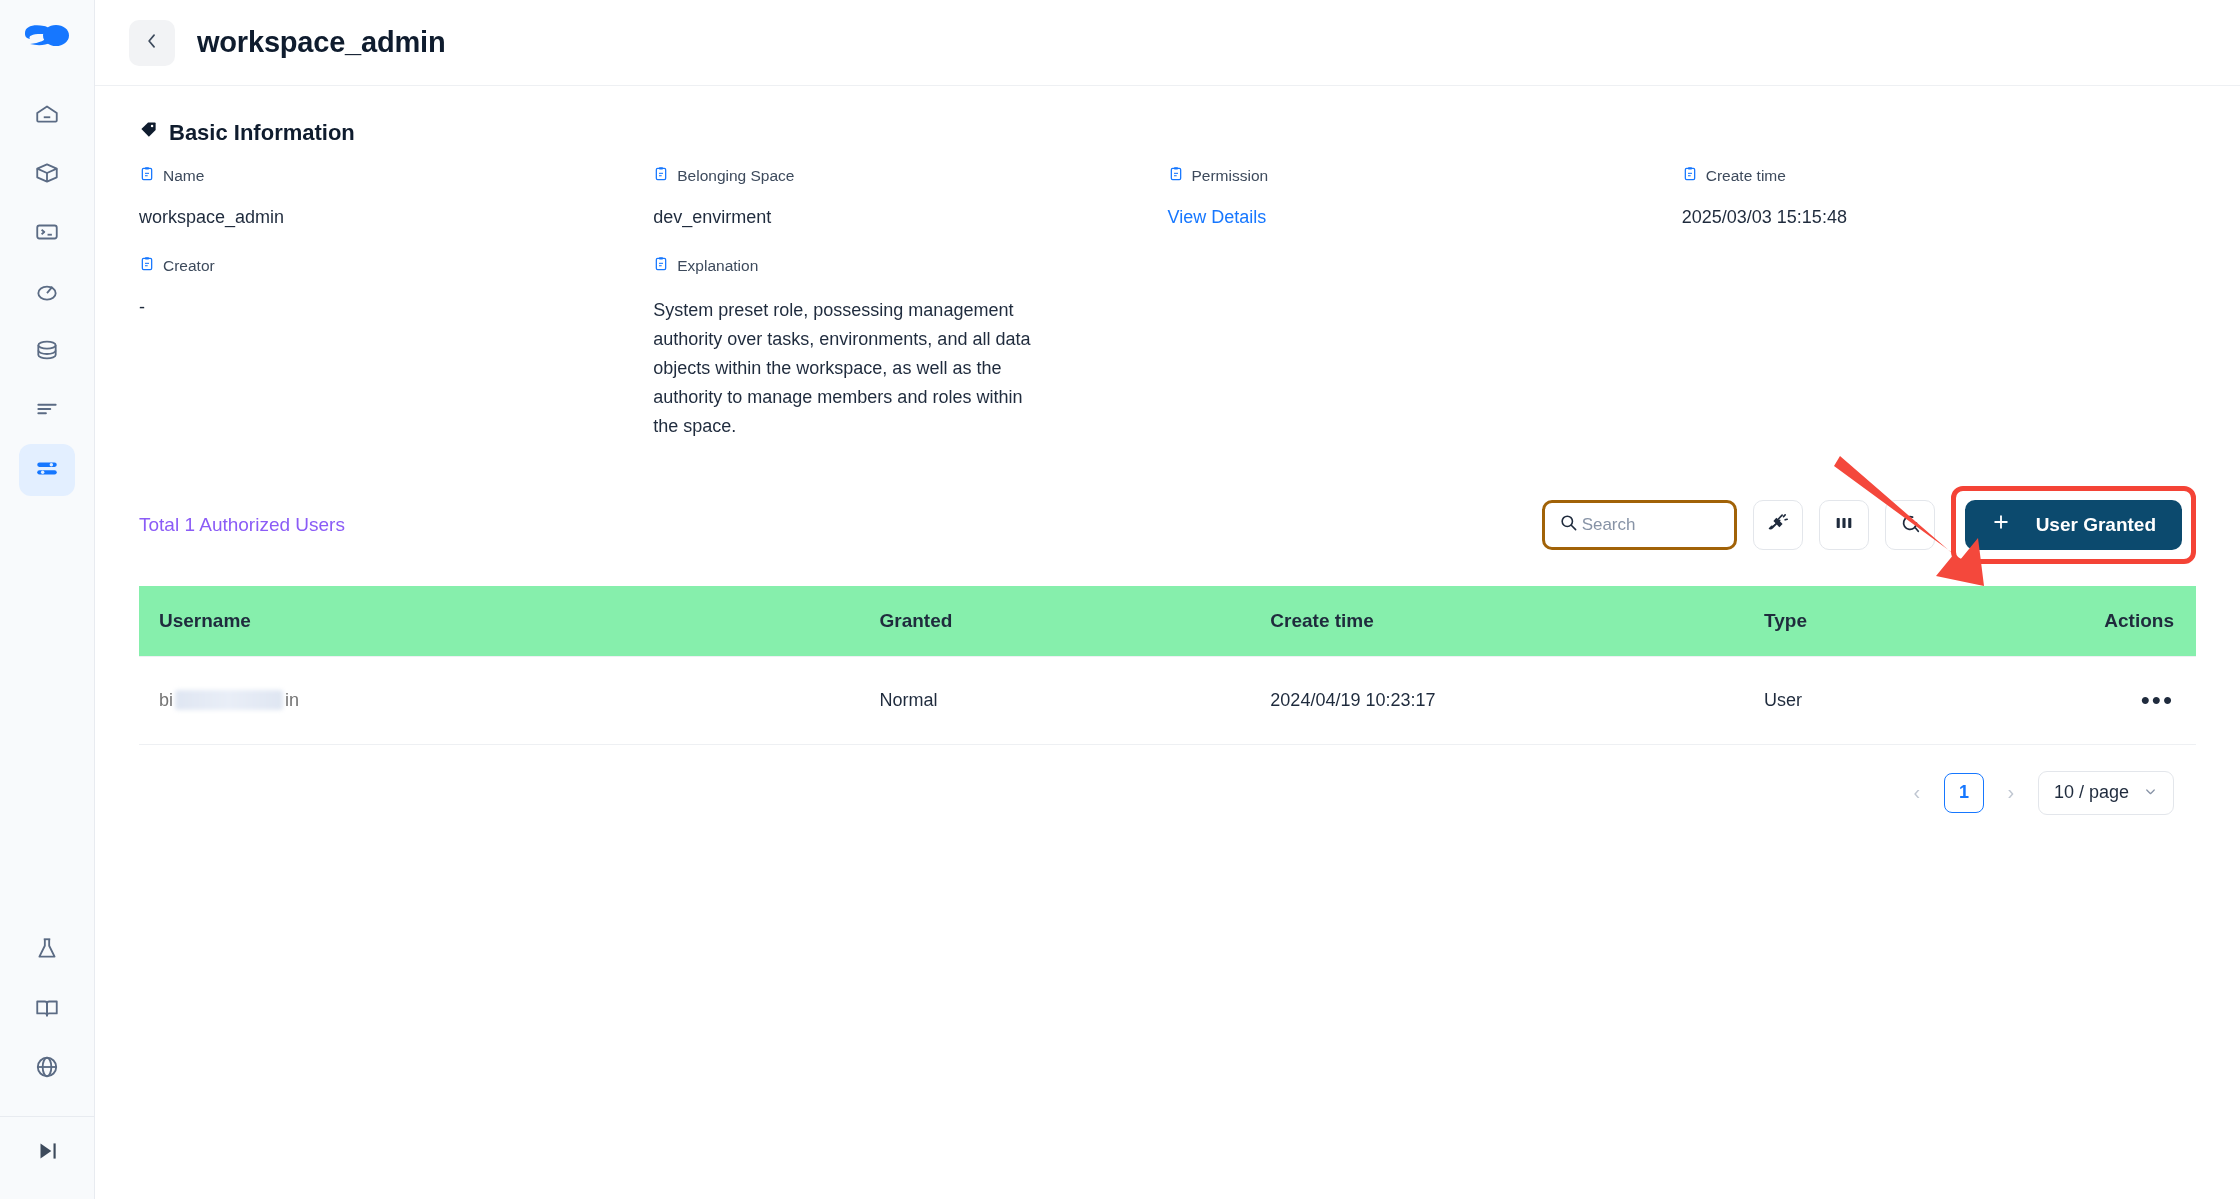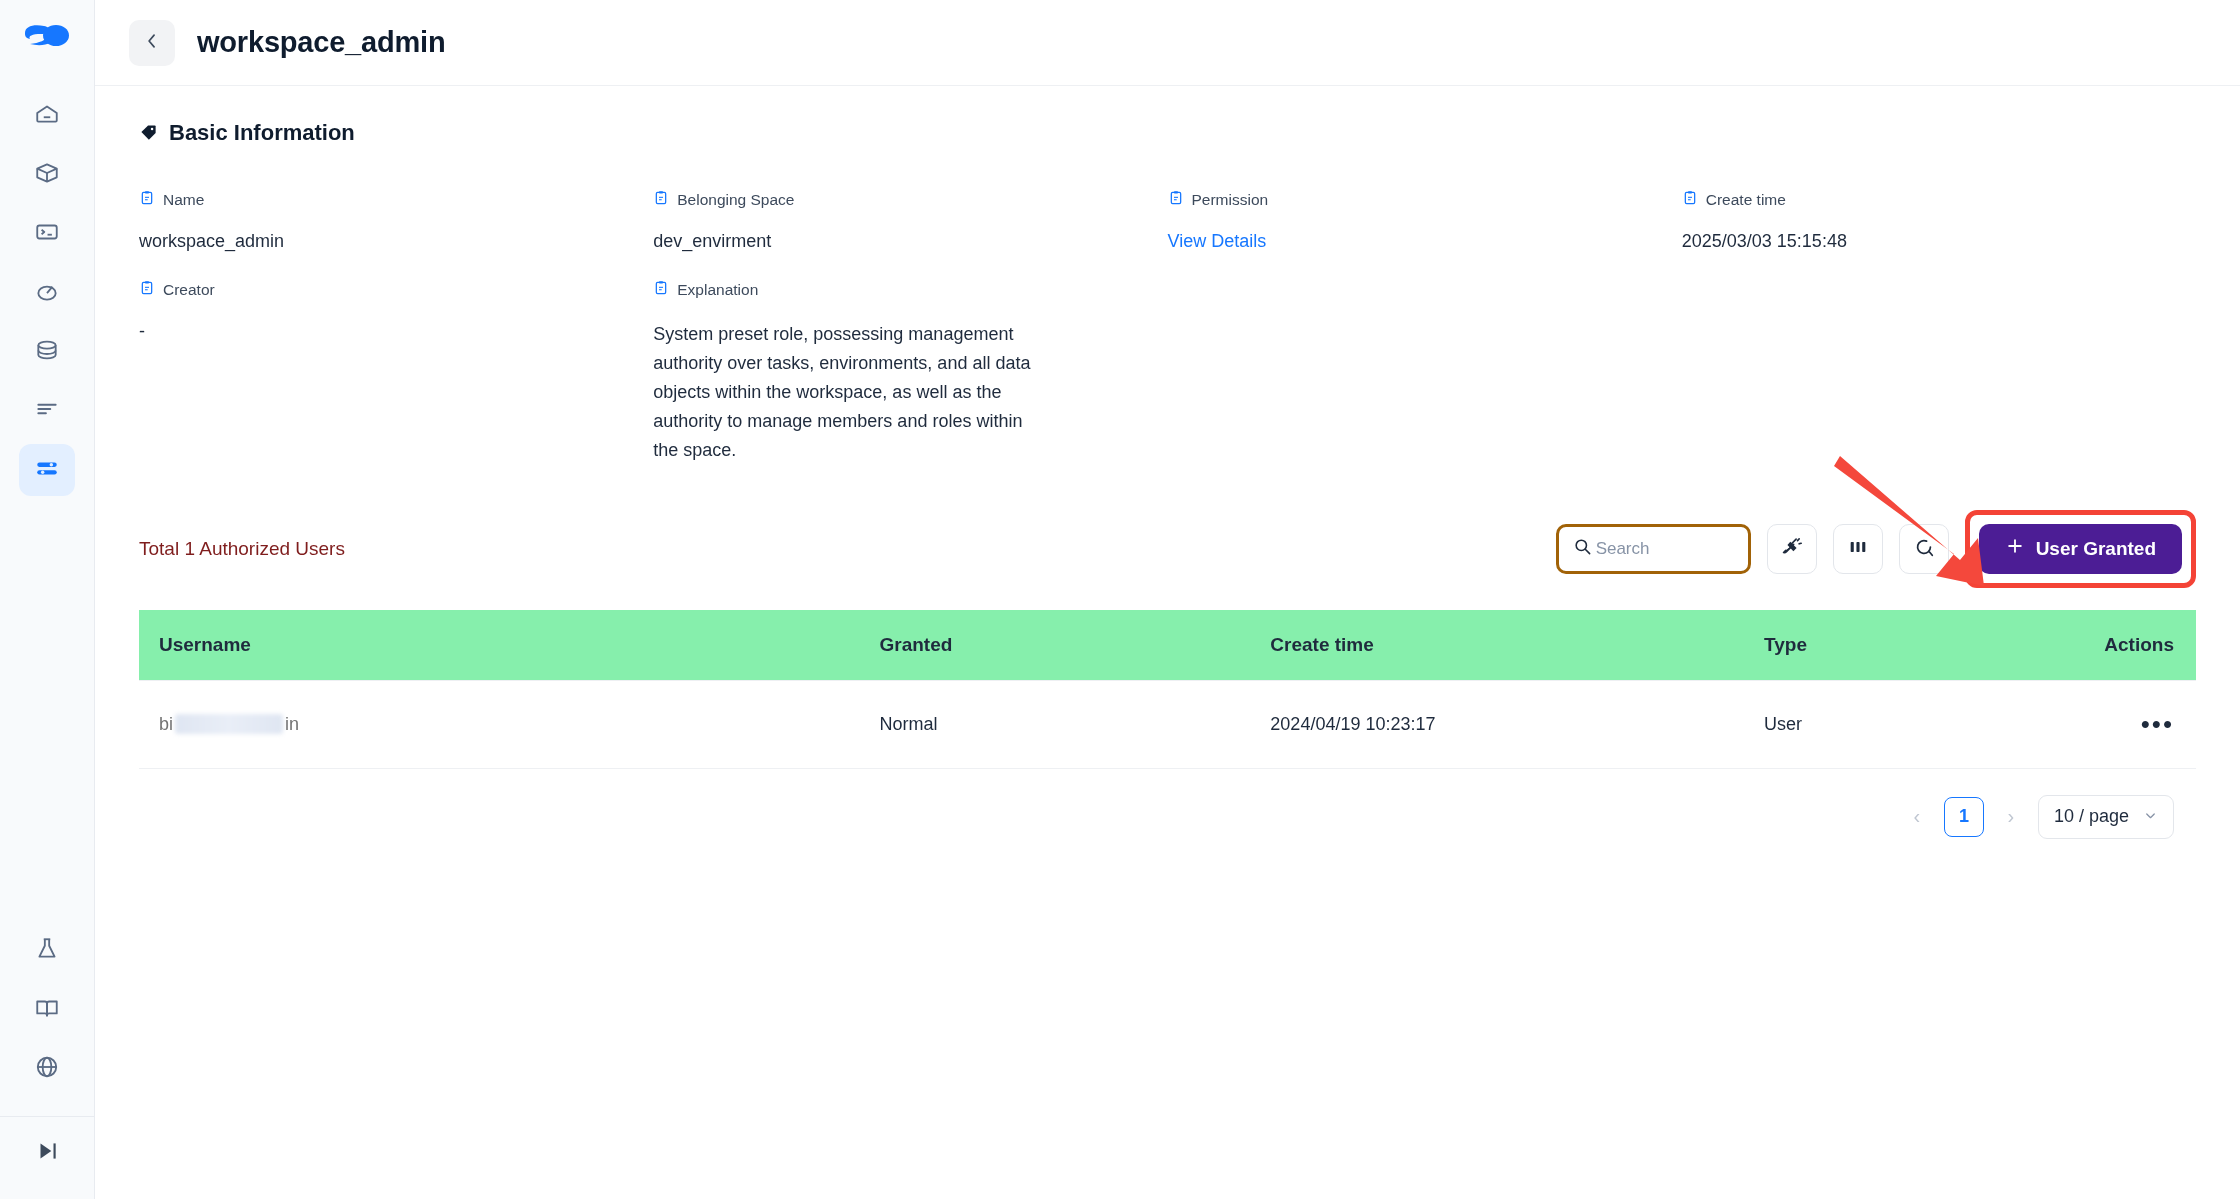--- a/index.html
+++ b/index.html
@@ -44,56 +44,56 @@
   .back-btn {
     width: 46px; height: 46px; border-radius: 10px; background: #f2f3f5;
     display: flex; align-items: center; justify-content: center;
     color: #3d4a5c; cursor: pointer; border: none;
   }
   .page-title { font-size: 29px; font-weight: 700; color: #0f1c2e;
                 margin-left: 22px; letter-spacing: -0.2px; }
 
   .content { padding: 34px 44px 0 44px; }
 
-  .section-head { display: flex; align-items: flex-end; gap: 11px; margin-bottom: 44px; }
+  .section-head { display: flex; align-items: flex-start; gap: 11px; margin-bottom: 20px; }
   .section-title { font-size: 22px; font-weight: 700; color: #0f1c2e; }
 
   .info-grid { display: grid; grid-template-columns: repeat(4, 1fr); }
   .info-cell { padding-bottom: 26px; }
   .info-label { display: flex; align-items: center; gap: 8px; font-size: 15.5px;
                 color: #3d4a5c; margin-bottom: 20px; }
   .info-value { font-size: 18px; color: #1f2b3d; line-height: 1.32; }
   .info-value.link { color: #1677ff; cursor: pointer; }
   .info-value.para { max-width: 385px; line-height: 1.62; }
 
   
   .list-toolbar { display:flex; align-items:center; justify-content:space-between;
                   margin-top: 18px; margin-bottom: 22px; }
-  .total-text { font-size: 19px; color: #7f1d1d; }
+  .total-text { font-size: 19px; color: #8b5cf6; }
   .toolbar-right { display:flex; align-items:center; gap: 16px; position: relative; }
 
   .search-box {
     width: 195px; height: 50px; border: 3px solid #a16207; border-radius: 10px;
     display:flex; align-items:center; gap:4px; padding: 0 14px; background:#fff;
   }
   .search-box input {
     border:none; outline:none; font-size: 17px; color:#1f2b3d; width: 100%;
     font-family: "Liberation Sans", sans-serif; background: transparent;
   }
   .search-box input::placeholder { color: #8793a6; }
 
   .icon-btn {
     width: 50px; height: 50px; border: 1px solid #e3e6eb; border-radius: 10px;
     background:#fff; display:flex; align-items:center; justify-content:center;
     color:#1f2b3d; cursor:pointer;
   }
 
   .primary-btn {
-    height: 50px; background: #4c1d95; color:#fff; border:none; border-radius: 10px;
-    display:flex; align-items:center; gap: 11px; padding: 0 26px;
+    height: 50px; background: #0c4a6e; color:#fff; border:none; border-radius: 10px;
+    display:flex; align-items:center; gap: 25px; padding: 0 26px;
     font-size: 19px; font-weight: 600; cursor:pointer;
     font-family: "Liberation Sans", sans-serif;
   }
   .btn-highlight {
     position: relative; padding: 9px; border: 5px solid #f44336; border-radius: 12px;
     background: #fff;
   }
 
   
   table { width: 100%; border-collapse: collapse; }

